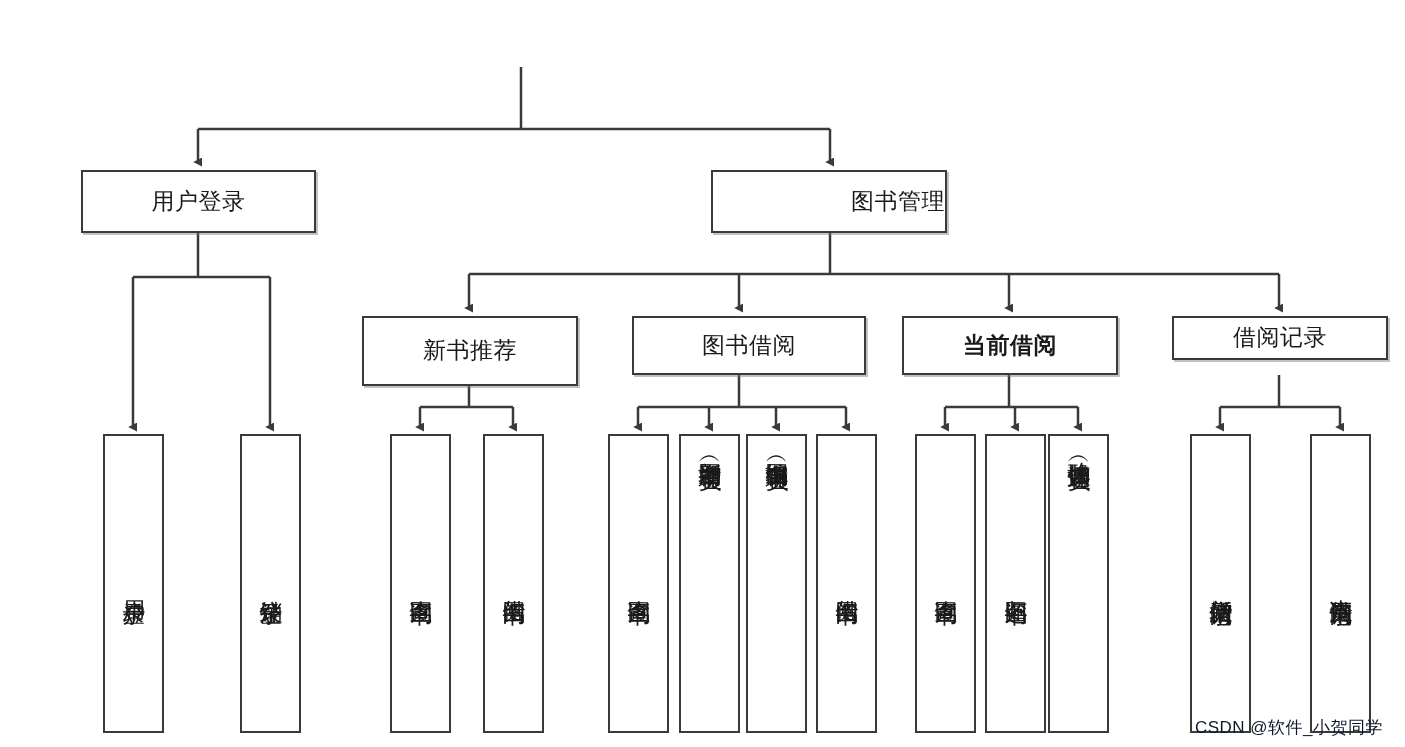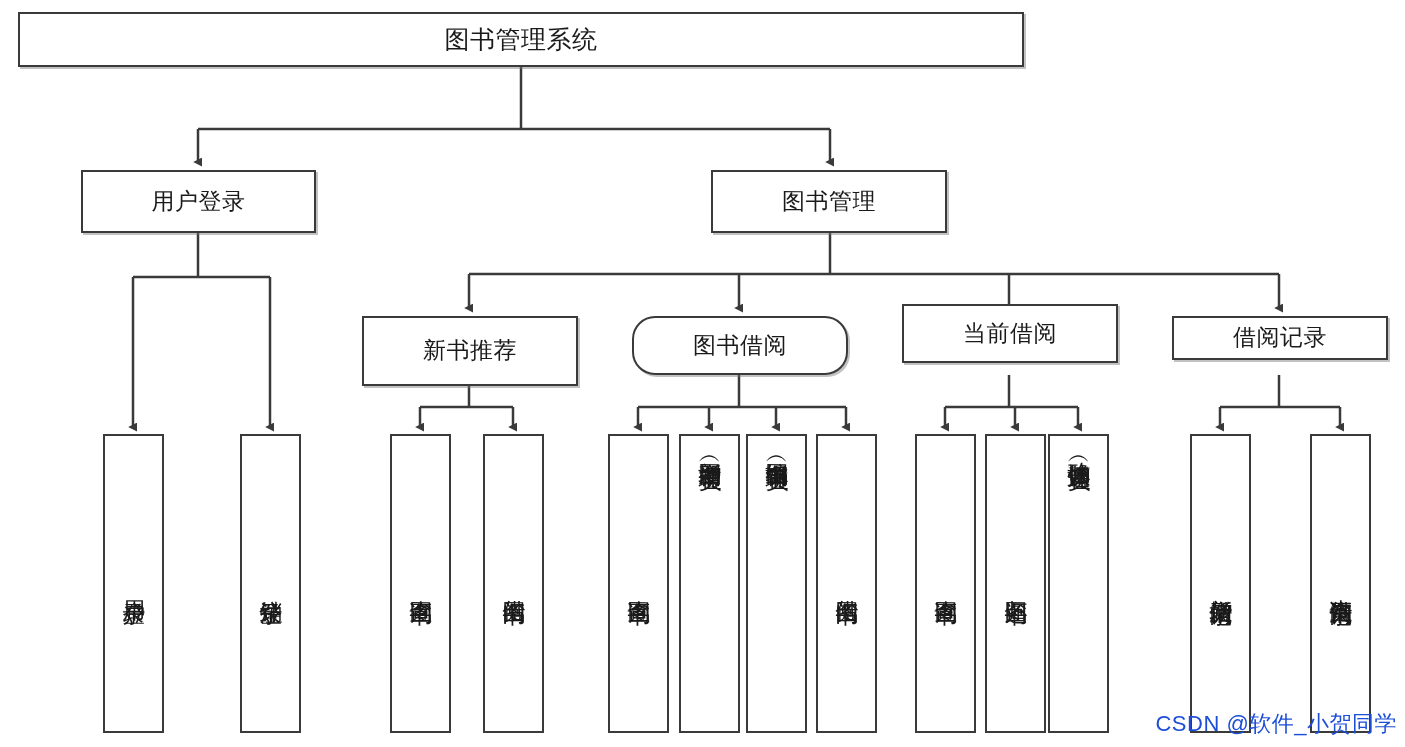--- a/index.html
+++ b/index.html
@@ -64,24 +64,24 @@
     letter-spacing: 1px;
     white-space: nowrap;
     margin: 0 auto;
   }
   .v-node.centered {
     align-items: center;
     padding-top: 0;
   }
   #watermark {
     position: absolute;
-    right: 8px;
+    right: 22px;
     bottom: 8px;
-    font-size: 22px;
-    color: #1d4ed8;
+    font-size: 17px;
+    color: #0f172a;
     letter-spacing: 0.5px;
     z-index: 5;
     white-space: nowrap;
   }
 </style>
 </head>
 <body>
 
 <div id="canvas">
 
@@ -128,38 +128,35 @@
       <path d="M1015,407 L1015,427" marker-end="url(#arrow)"></path>
       <path d="M1078,407 L1078,427" marker-end="url(#arrow)"></path>
 
       <path d="M1279,375 L1279,407"></path>
       <path d="M1220,407 L1340,407"></path>
       <path d="M1220,407 L1220,427" marker-end="url(#arrow)"></path>
       <path d="M1340,407 L1340,427" marker-end="url(#arrow)"></path>
     </g>
   </svg>
 
-  <div class="node shadowed" id="node-root" style="left: 18px; top: 12px; width: 1006px; height: 55px;">
-    <span class="node-label h-label big">图书管理系统</span>
-  </div>
 
   <div class="node shadowed" id="node-l2-0" style="left: 81px; top: 170px; width: 235px; height: 63px;">
     <span class="node-label h-label">用户登录</span>
   </div>
-  <div class="node shadowed" id="node-l2-1" style="left: 711px; top: 170px; width: 236px; height: 63px;">
+  <div class="node shadowed" id="node-l2-1" style="left: 711px; top: 170px; width: 236px; height: 63px; justify-content: flex-end;">
     <span class="node-label h-label">图书管理</span>
   </div>
 
   <div class="node shadowed" id="node-l3-0" style="left: 362px; top: 316px; width: 216px; height: 70px;">
     <span class="node-label h-label">新书推荐</span>
   </div>
-  <div class="node shadowed" id="node-l3-1" style="left: 632px; top: 316px; width: 216px; height: 59px; border-radius: 23px;">
+  <div class="node shadowed" id="node-l3-1" style="left: 632px; top: 316px; width: 234px; height: 59px;">
     <span class="node-label h-label">图书借阅</span>
   </div>
-  <div class="node shadowed" id="node-l3-2" style="left: 902px; top: 304px; width: 216px; height: 59px;">
+  <div class="node shadowed" id="node-l3-2" style="left: 902px; top: 316px; width: 216px; height: 59px; font-weight: bold;">
     <span class="node-label h-label">当前借阅</span>
   </div>
   <div class="node shadowed" id="node-l3-3" style="left: 1172px; top: 316px; width: 216px; height: 44px;">
     <span class="node-label h-label">借阅记录</span>
   </div>
 
   <div class="node v-node centered" id="node-leaf-0" style="left: 103px; top: 434px; width: 61px; height: 299px;">
     <span class="v-label">用户登录</span>
   </div>
   <div class="node v-node centered" id="node-leaf-1" style="left: 240px; top: 434px; width: 61px; height: 299px;">

